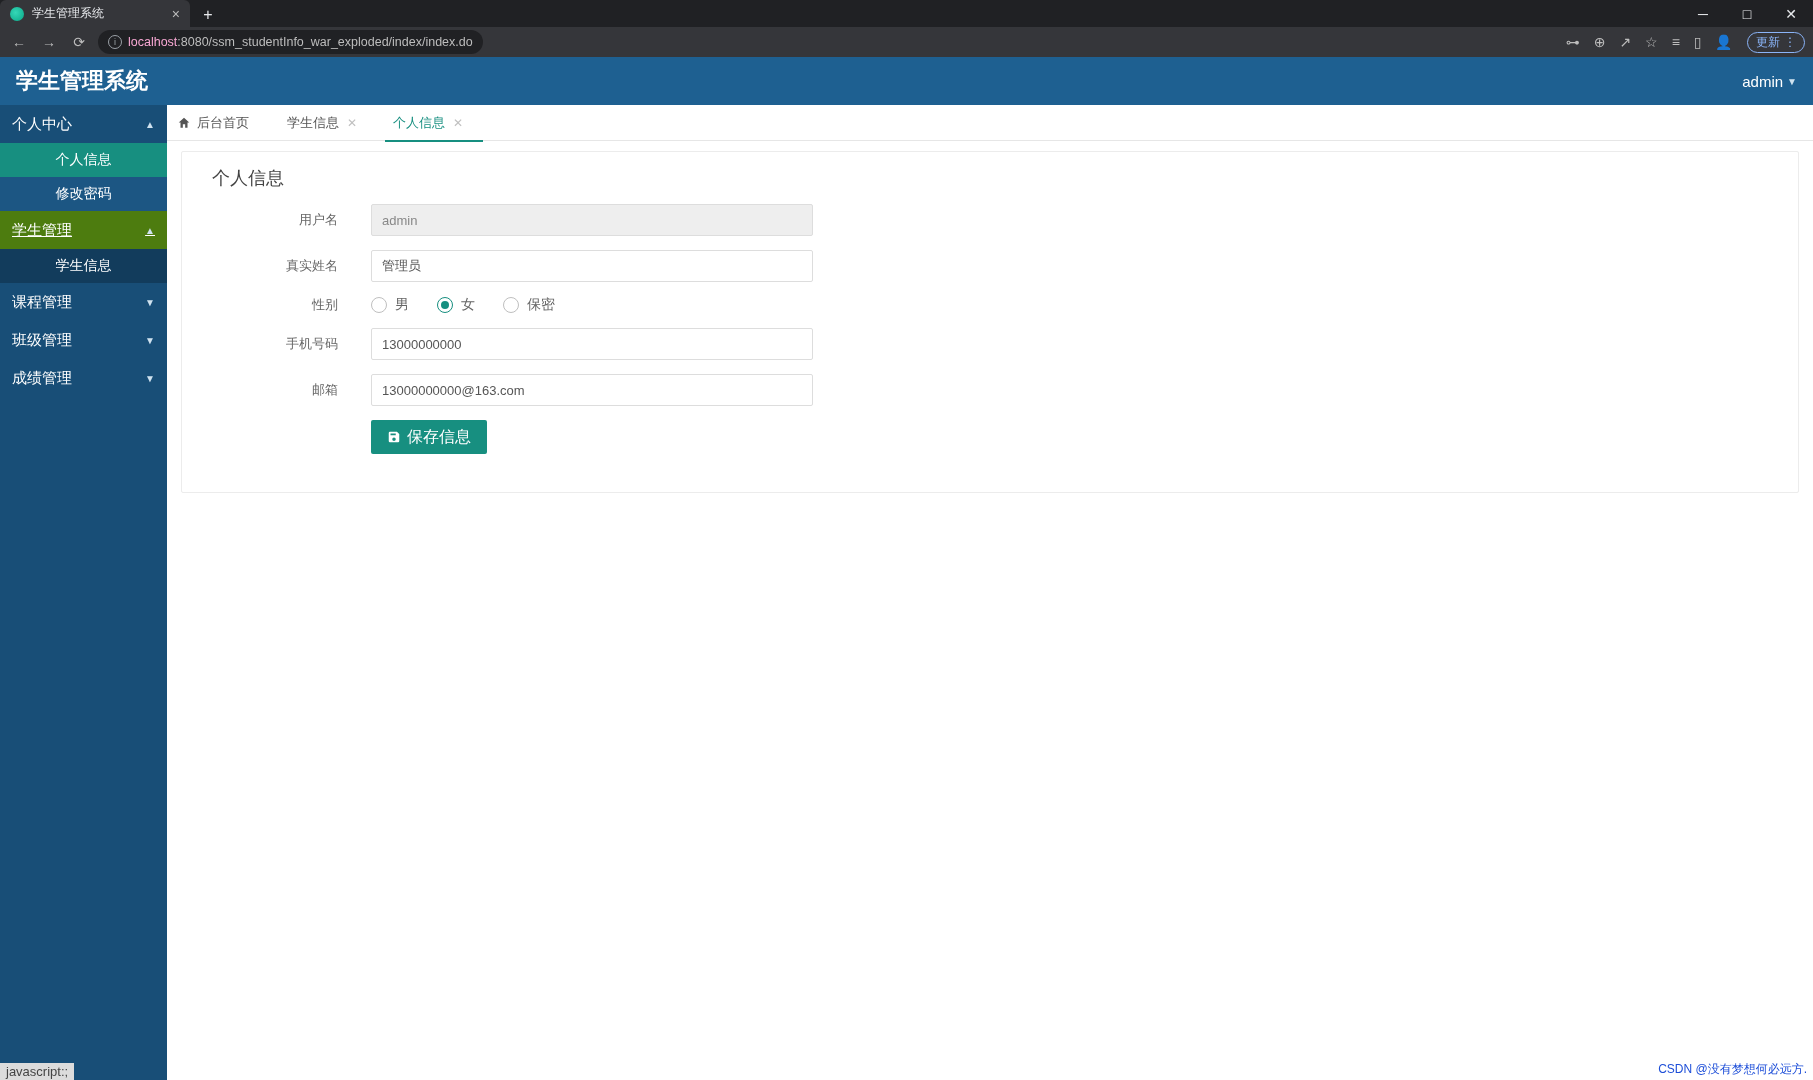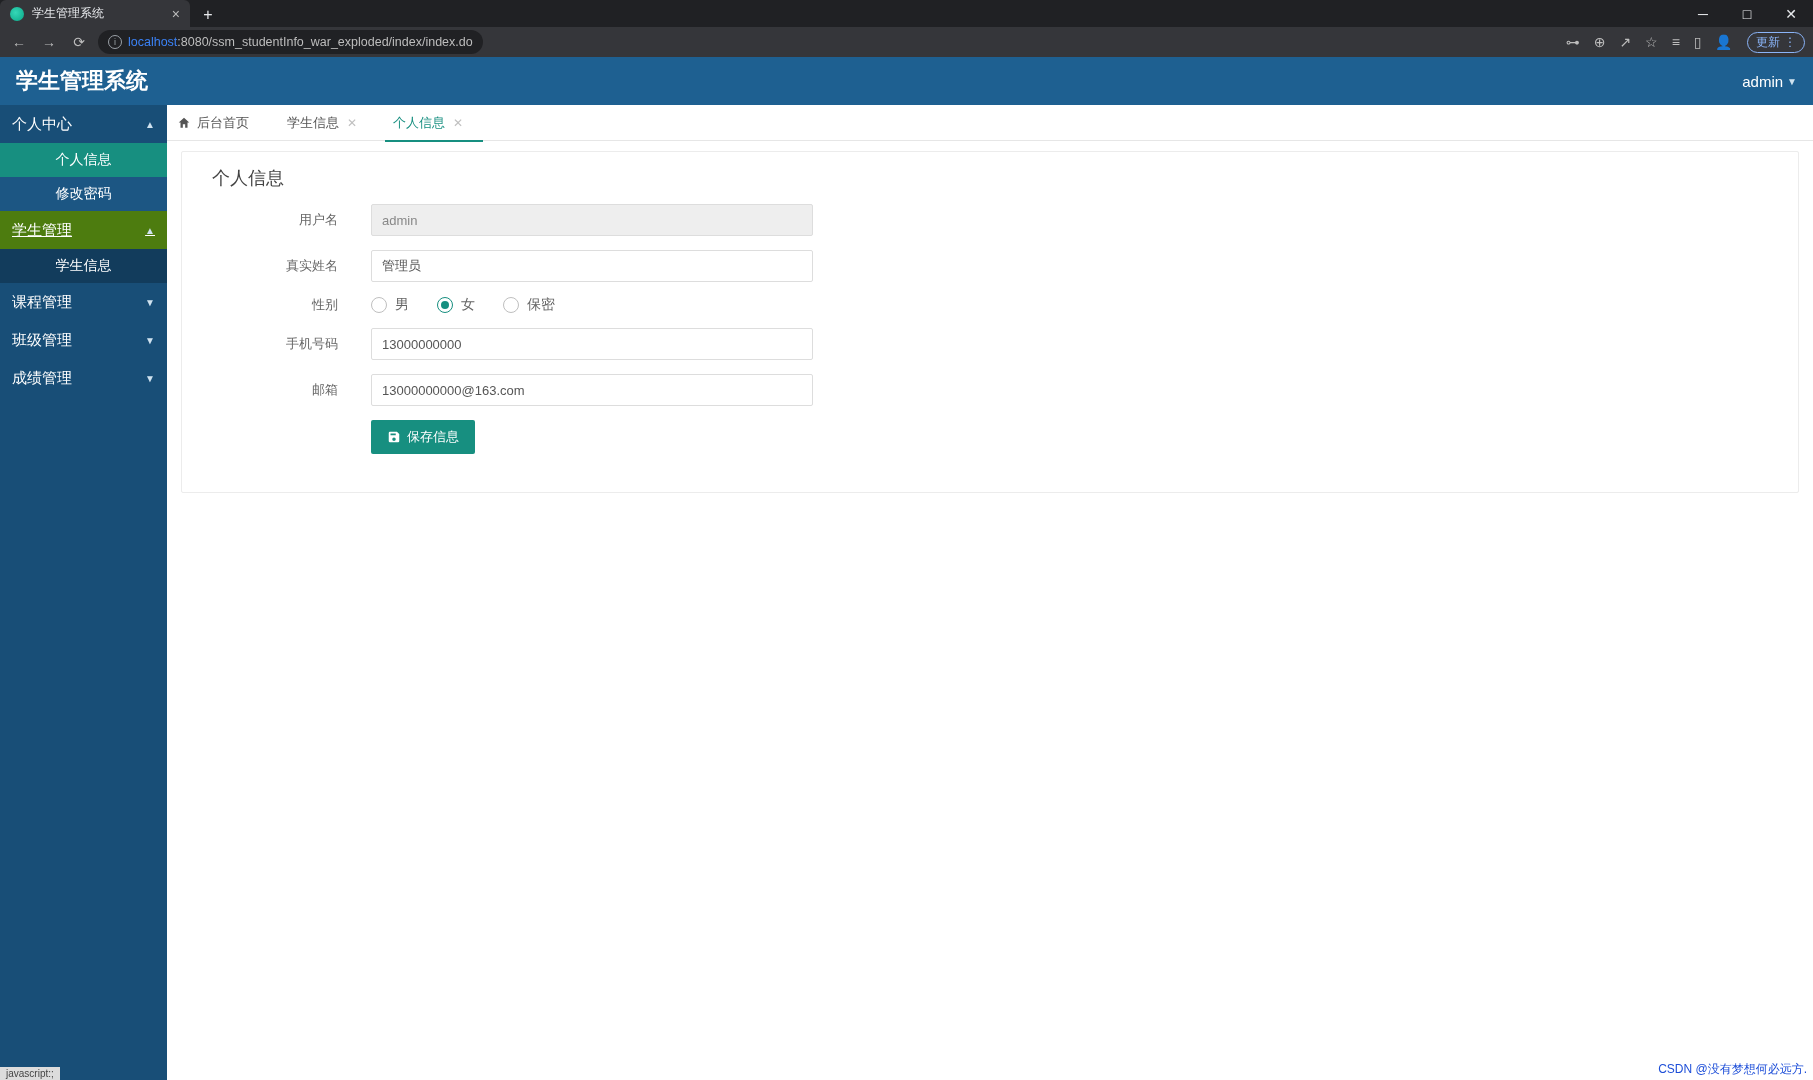--- a/index.html
+++ b/index.html
@@ -13,21 +13,21 @@
 .chrome-tab .favicon { width: 14px; height: 14px; border-radius: 50%; background: radial-gradient(circle at 40% 40%, #35d7b7, #0aa787); }
 .chrome-tab .tab-close { margin-left: auto; font-size: 14px; color: #bdbdbd; cursor: pointer; }
 .chrome-newtab { width: 24px; height: 24px; display: flex; align-items: center; justify-content: center; color: #e8eaed; font-size: 16px; cursor: pointer; margin-left: 6px; }
 .chrome-winctrl { margin-left: auto; display: flex; }
 .chrome-winctrl span { width: 44px; height: 27px; display: flex; align-items: center; justify-content: center; color: #e8eaed; cursor: pointer; }
 
 .chrome-bar { display: flex; align-items: center; height: 30px; padding: 0 8px; gap: 8px; background: #35363a; }
 .nav-btn { width: 22px; height: 22px; display: flex; align-items: center; justify-content: center; color: #bdbdbd; cursor: pointer; }
 .omnibox { flex: none; display: flex; align-items: center; background: #202124; border-radius: 14px; height: 24px; padding: 0 10px; font-size: 12.5px; color: #bdbdbd; gap: 6px; }
 .omnibox .info-icon { width: 14px; height: 14px; border: 1px solid #9aa0a6; border-radius: 50%; display: flex; align-items: center; justify-content: center; font-size: 9px; color: #9aa0a6; }
-.omnibox .host { color: #3b82f6; }
+.omnibox .host { color: #f9a8d4; }
 .chrome-right { margin-left: auto; display: flex; align-items: center; gap: 14px; color: #bdbdbd; }
 .chrome-right .ic { cursor: pointer; }
 .update-pill { border: 1px solid #8ab4f8; color: #8ab4f8; border-radius: 12px; padding: 1px 8px; font-size: 12px; display: flex; align-items: center; gap: 4px; }
 .update-pill .dots { display: inline-block; }
 
 
 .app-header { background: #1e6091; height: 48px; display: flex; align-items: center; padding: 0 16px; color: #fff; }
 .app-title { font-size: 22px; font-weight: bold; }
 .app-user { margin-left: auto; font-size: 15px; display: flex; align-items: center; gap: 4px; cursor: pointer; }
 .app-user .caret { font-size: 10px; color: #cfe2ef; }
@@ -62,25 +62,25 @@
 .form-label { width: 150px; text-align: right; font-size: 13px; color: #666; padding-right: 14px; }
 .form-ctrl { width: 442px; }
 .form-ctrl input[type=text] { width: 100%; height: 32px; border: 1px solid #ddd; border-radius: 2px; padding: 0 10px; font-size: 13px; color: #555; }
 .form-ctrl input[readonly] { background: #eeeeee; color: #888; }
 .radio-group { display: flex; gap: 28px; align-items: center; }
 .radio { display: flex; align-items: center; gap: 8px; color: #666; cursor: pointer; }
 .radio .r { width: 16px; height: 16px; border: 1.5px solid #bfbfbf; border-radius: 50%; display: flex; align-items: center; justify-content: center; }
 .radio.checked .r { border-color: #178f80; }
 .radio.checked .r::after { content: ""; width: 8px; height: 8px; background: #178f80; border-radius: 50%; }
 
-.btn-save { background: #178f80; color: #fff; border: none; height: 34px; padding: 0 16px; font-size: 13px; border-radius: 2px; cursor: pointer; display: inline-flex; align-items: center; gap: 6px; }
+.btn-save { background: #178f80; color: #fff; border: none; height: 34px; padding: 0 16px; font-size: 16px; border-radius: 2px; cursor: pointer; display: inline-flex; align-items: center; gap: 6px; }
 .save-icon { width: 14px; height: 14px; }
 
 
-.status { position: fixed; left: 0; bottom: 0; background: #dcdcdc; color: #444; font-size: 10px; padding: 1px 6px; }
+.status { position: fixed; left: 0; bottom: 0; background: #dcdcdc; color: #444; font-size: 13px; padding: 1px 6px; }
 .watermark { position: fixed; right: 6px; bottom: 2px; color: #1d4ed8; font-size: 12px; pointer-events: none; }
 </style>
 </head>
 <body>
 
 <div class="chrome">
   <div class="chrome-tabs">
     <div class="chrome-tab">
       <span class="favicon"></span>
       <span>学生管理系统</span>

